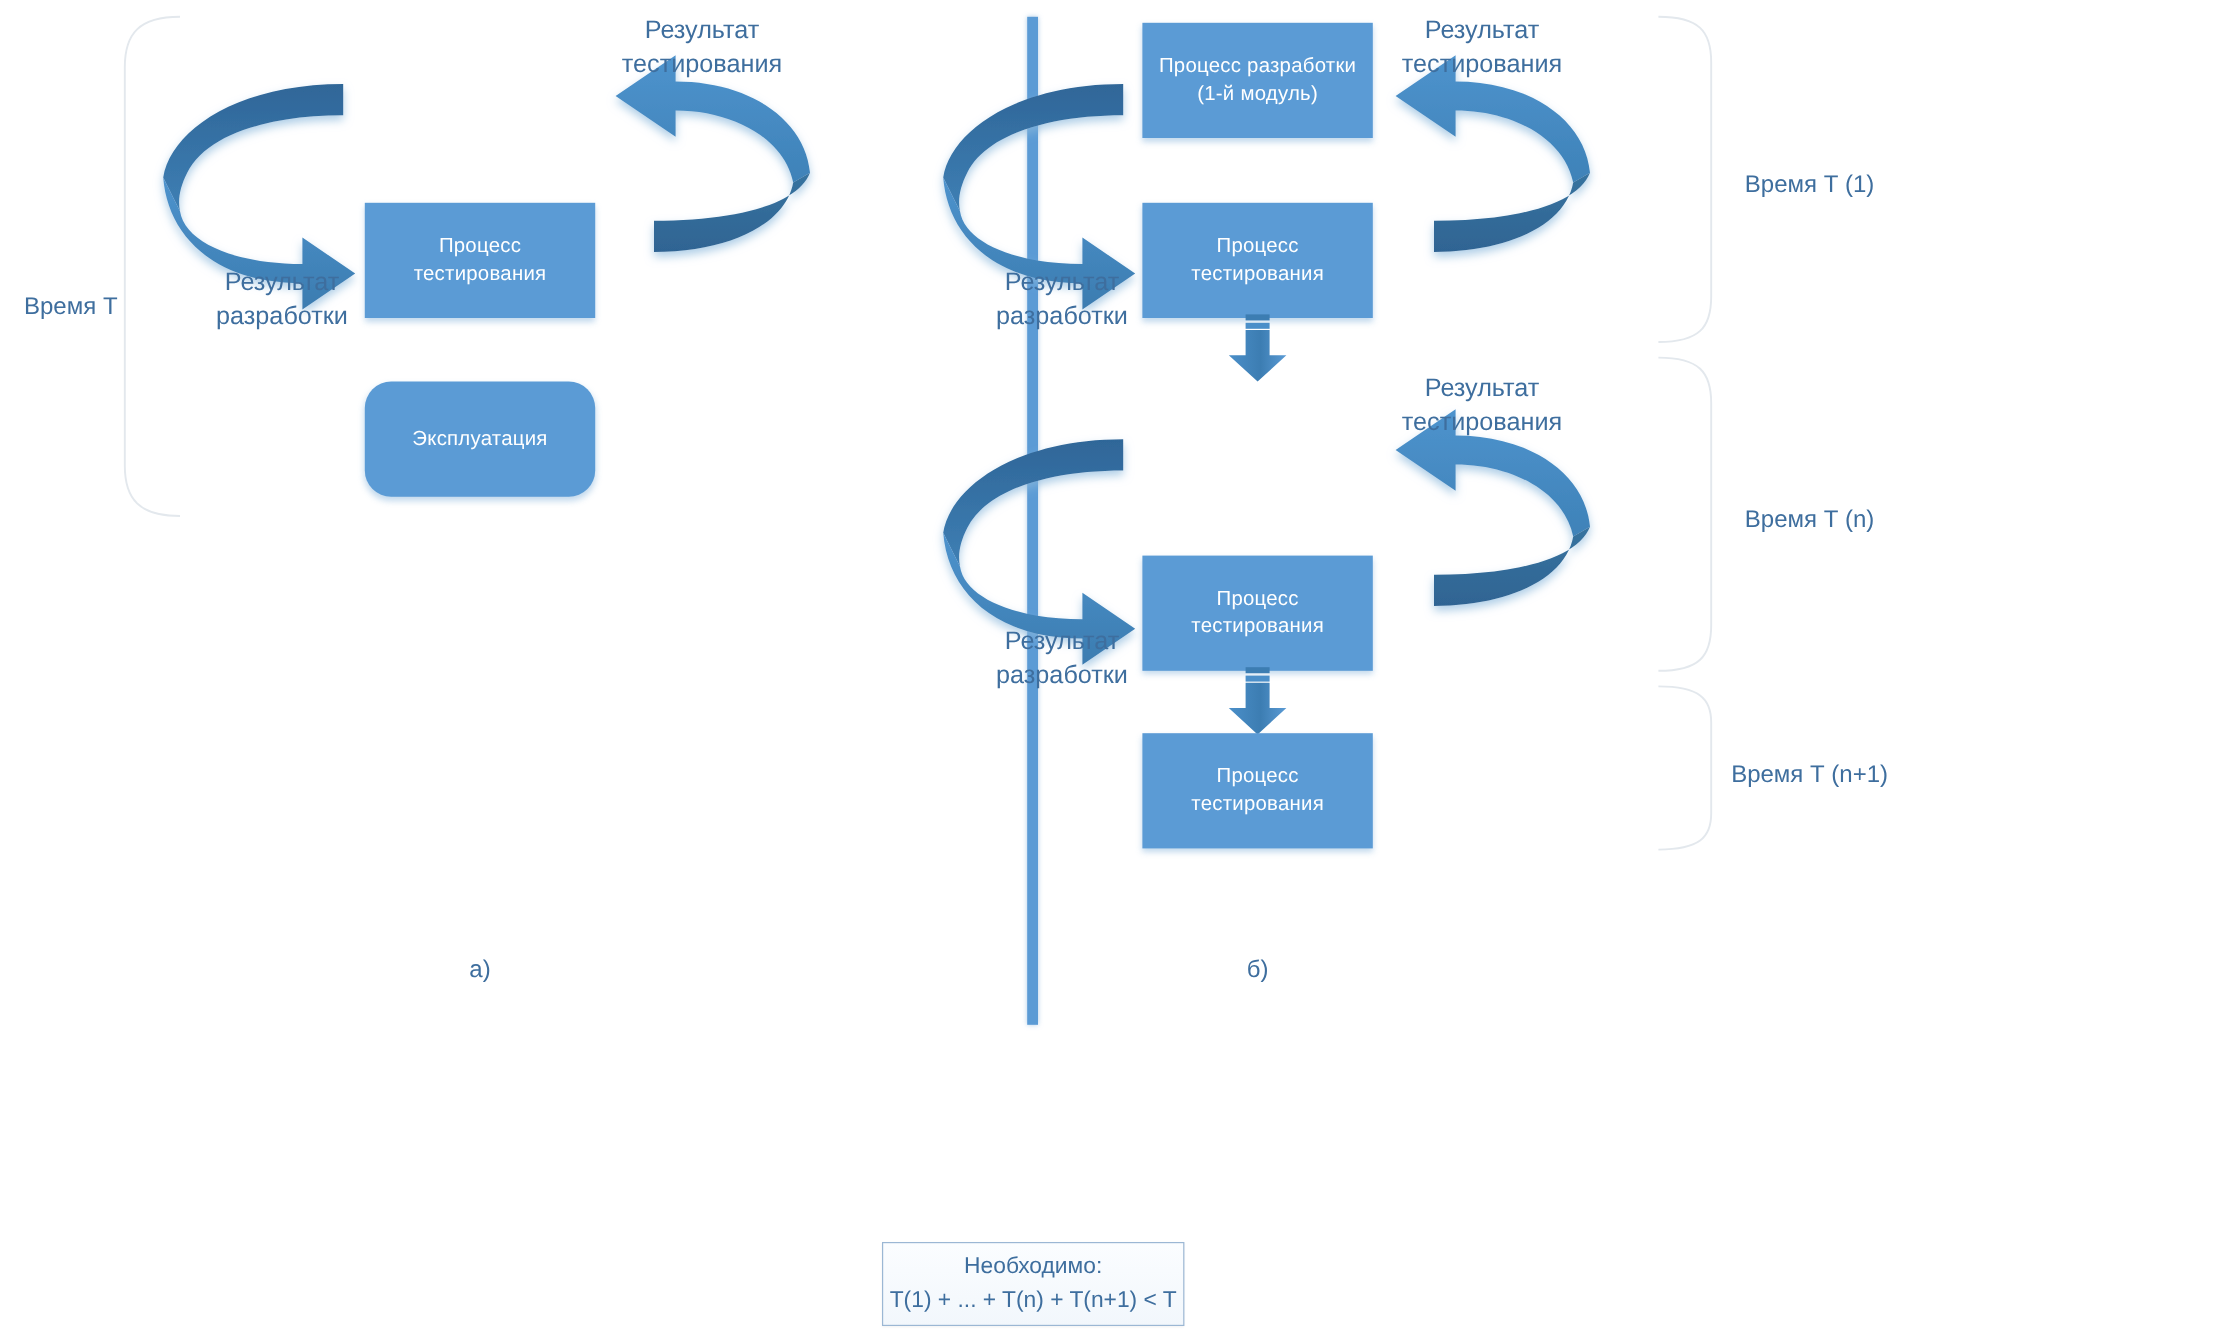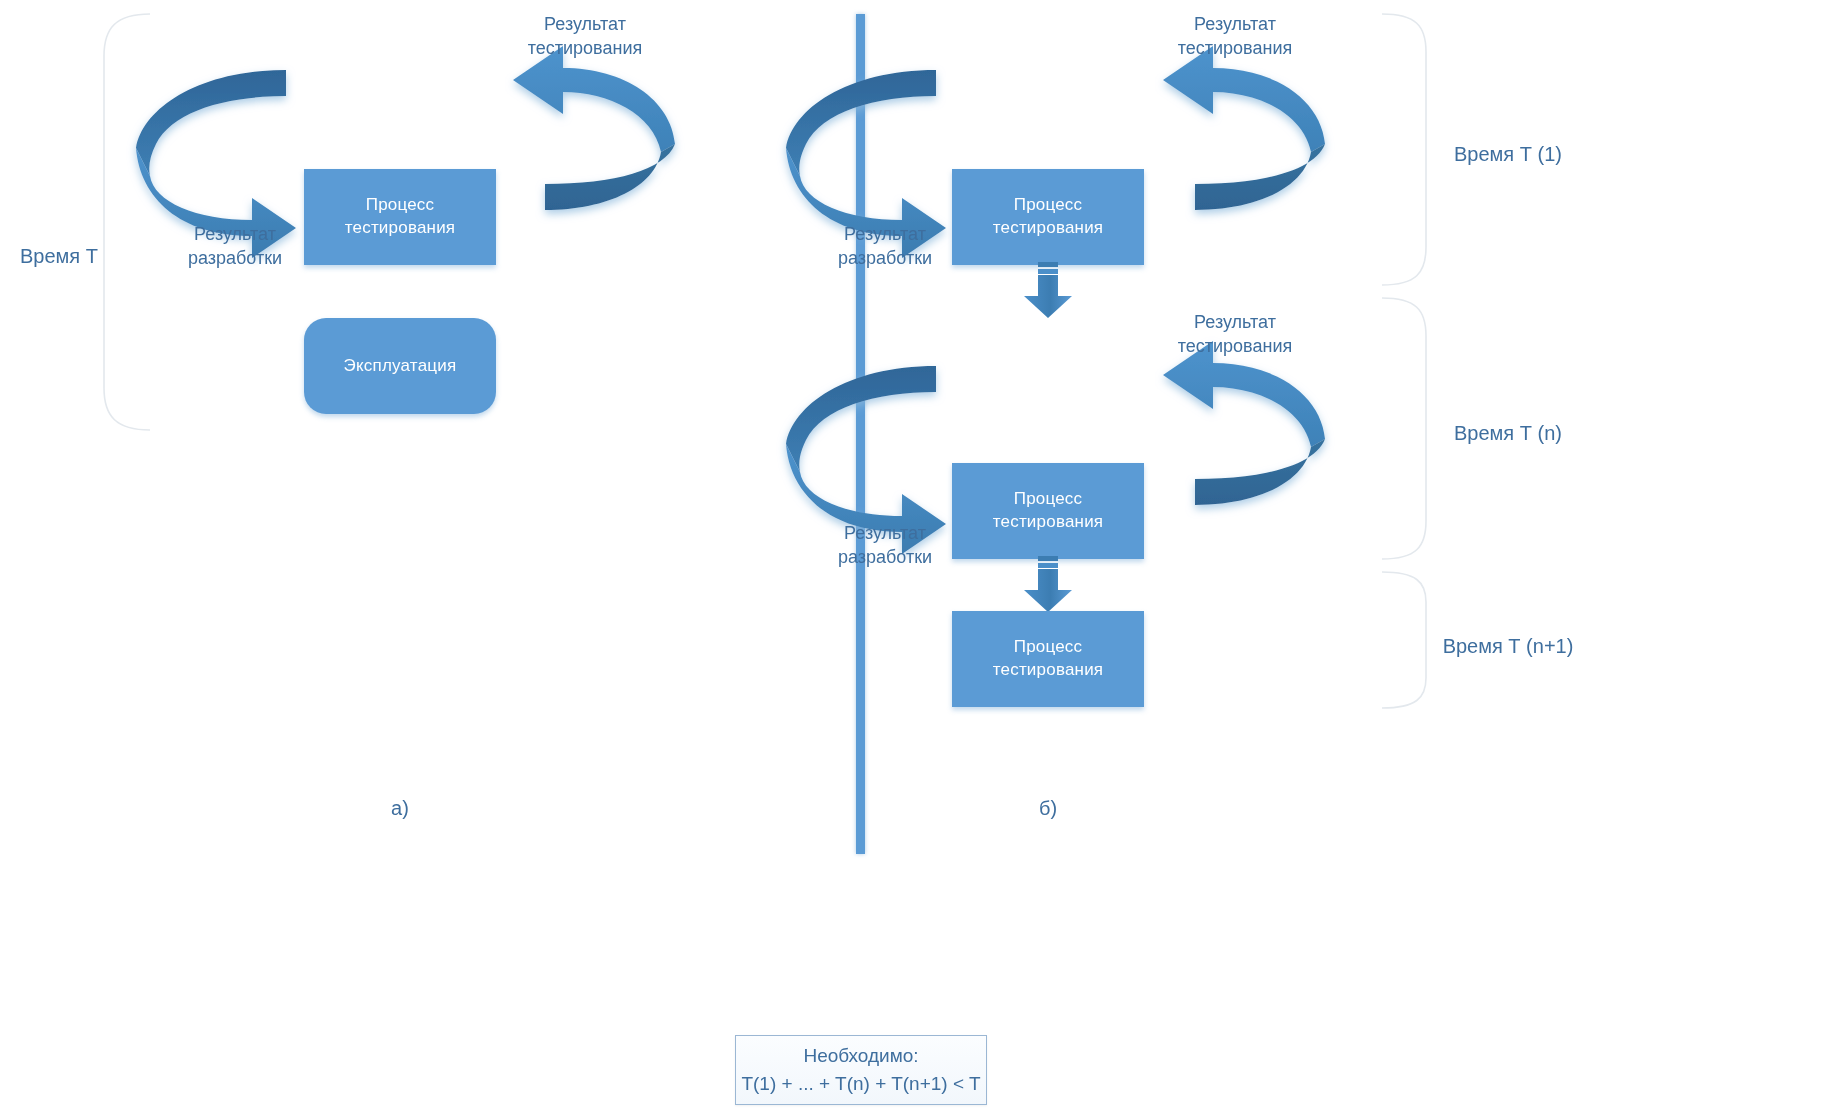--- a/index.html
+++ b/index.html
@@ -23,21 +23,21 @@
     font-size:17px;
     line-height:1.35;
     box-shadow:0 3px 5px rgba(120,170,215,0.45);
     letter-spacing:.2px;
   }
   .box .lines{padding:0 6px;}
 
   .lbl{
     position:absolute;
     color:#3E6E9E;
-    font-size:18px;
+    font-size:21px;
     line-height:1.35;
     text-align:center;
     white-space:pre-line;
   }
   .lbl.big{font-size:20px;}
 
   .divider{
     position:absolute;
     background:#5B9BD5;
     box-shadow:0 0 4px rgba(120,170,215,0.6);
@@ -180,20 +180,24 @@
     <g filter="url(#shB2)">
       <path fill="url(#gB2top)" d="M 170 84 C 166 40 120 8 58 8 L 58 -14 L 8 20 L 58 54 L 58 32
            C 104 32 148 54 156 92 L 170 84 Z"></path>
       <path fill="url(#gB2bot)" d="M 170 84 L 156 92 C 150 126 104 150 40 150 L 40 124 C 110 124 160 110 170 84 Z"></path>
     </g>
   </svg>
 
   <div class="lbl" style="left:1150px;top:12px;width:170px;">Результат
 тестирования</div>
 
+  <div class="box" style="left:952px;top:19px;width:192px;height:96px;">
+    <span class="lines">Процесс разработки
+(1-й модуль)</span>
+  </div>
 
   <div class="box" style="left:952px;top:169px;width:192px;height:96px;">
     <span class="lines">Процесс тестирования</span>
   </div>
 
   <svg class="vec" style="left:1016px;top:262px;width:64px;height:58px;" viewBox="0 0 64 58">
     <defs>
       <linearGradient id="dnA" x1="0" y1="0" x2="1" y2="0">
         <stop offset="0%" stop-color="#4B8FC9"></stop>
         <stop offset="55%" stop-color="#3C7DB2"></stop>

